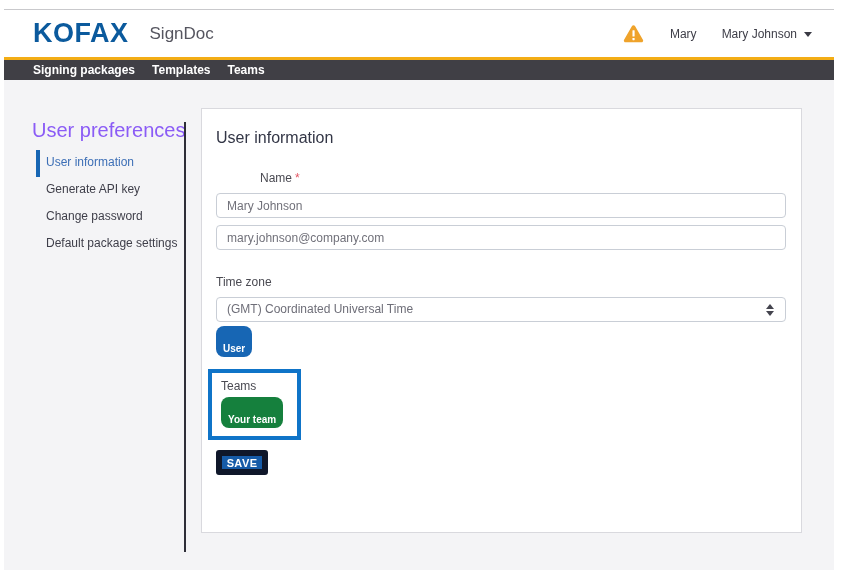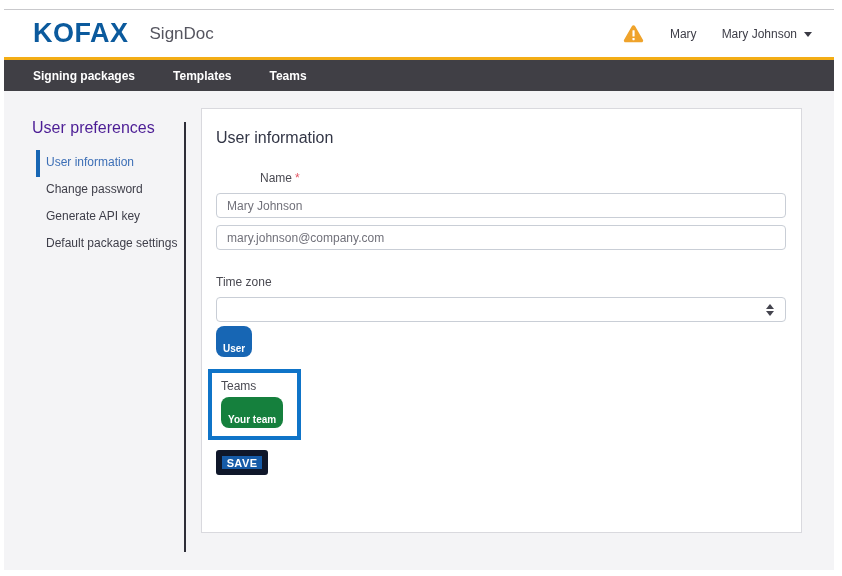--- a/index.html
+++ b/index.html
@@ -26,27 +26,27 @@
   .user-name { font-size:12px; color:#3d3d47; }
   .caret-down {
     width:0; height:0; margin-left:7px; margin-top:1px;
     border-left:4px solid transparent; border-right:4px solid transparent;
     border-top:5px solid #3a3a44;
   }
 
   
   .gold-bar { height:3px; background:#f3ad15; }
   .navbar {
-    height:31px; background:#403f45; display:flex; align-items:center;
-    padding-left:29px; gap:38px;
+    height:20px; background:#403f45; display:flex; align-items:center;
+    padding-left:29px; gap:17px;
   }
   .nav-item { font-size:12px; font-weight:700; color:#ffffff; cursor:pointer; white-space:nowrap; }
 
   
-  .sidebar-title { position:absolute; left:28px; top:109px; font-size:16px; color:#4c1d95; }
+  .sidebar-title { position:absolute; left:28px; top:109px; font-size:20px; color:#8b5cf6; }
   .side-nav { position:absolute; left:32px; top:140px; list-style:none; }
   .side-item {
     height:27px; line-height:24px; font-size:12px; color:#3e3e49;
     border-left:4px solid transparent; padding-left:6px; cursor:pointer; white-space:nowrap;
   }
   .side-item.active { border-left-color:#1766b4; color:#3d6fb6; }
   .v-divider { position:absolute; left:180px; top:112px; width:2px; height:430px; background:#2e2e38; }
 
   
   .card {
@@ -122,38 +122,39 @@
 
   <div class="navbar">
     <span class="nav-item">Signing packages</span>
     <span class="nav-item">Templates</span>
     <span class="nav-item">Teams</span>
   </div>
 
   <div class="sidebar-title">User preferences</div>
   <ul class="side-nav">
     <li class="side-item active">User information</li>
+    <li class="side-item">Generate API key</li>
     <li class="side-item">Change password</li>
-    <li class="side-item">Generate API key</li>
     <li class="side-item">Default package settings</li>
   </ul>
   <div class="v-divider"></div>
 
   <div class="card">
     <div class="card-title">User information</div>
 
     <div class="field-label lbl-name">
       <span>Name</span><span class="req">*</span>
     </div>
     <input class="text-input" type="text" value="Mary Johnson" style="">
 
     <input class="text-input" type="text" value="mary.johnson@company.com" style="">
 
     <div class="field-label lbl-tz">Time zone</div>
     <div class="select">
+      <span>(GMT) Coordinated Universal Time</span>
       <span class="updown">
         <span class="tri-up"></span>
           <span class="tri-dn"></span>
       </span>
     </div>
 
     <span class="badge badge-user">User</span>
 
     <div class="teams-box">
       <div class="field-label">Teams</div>

